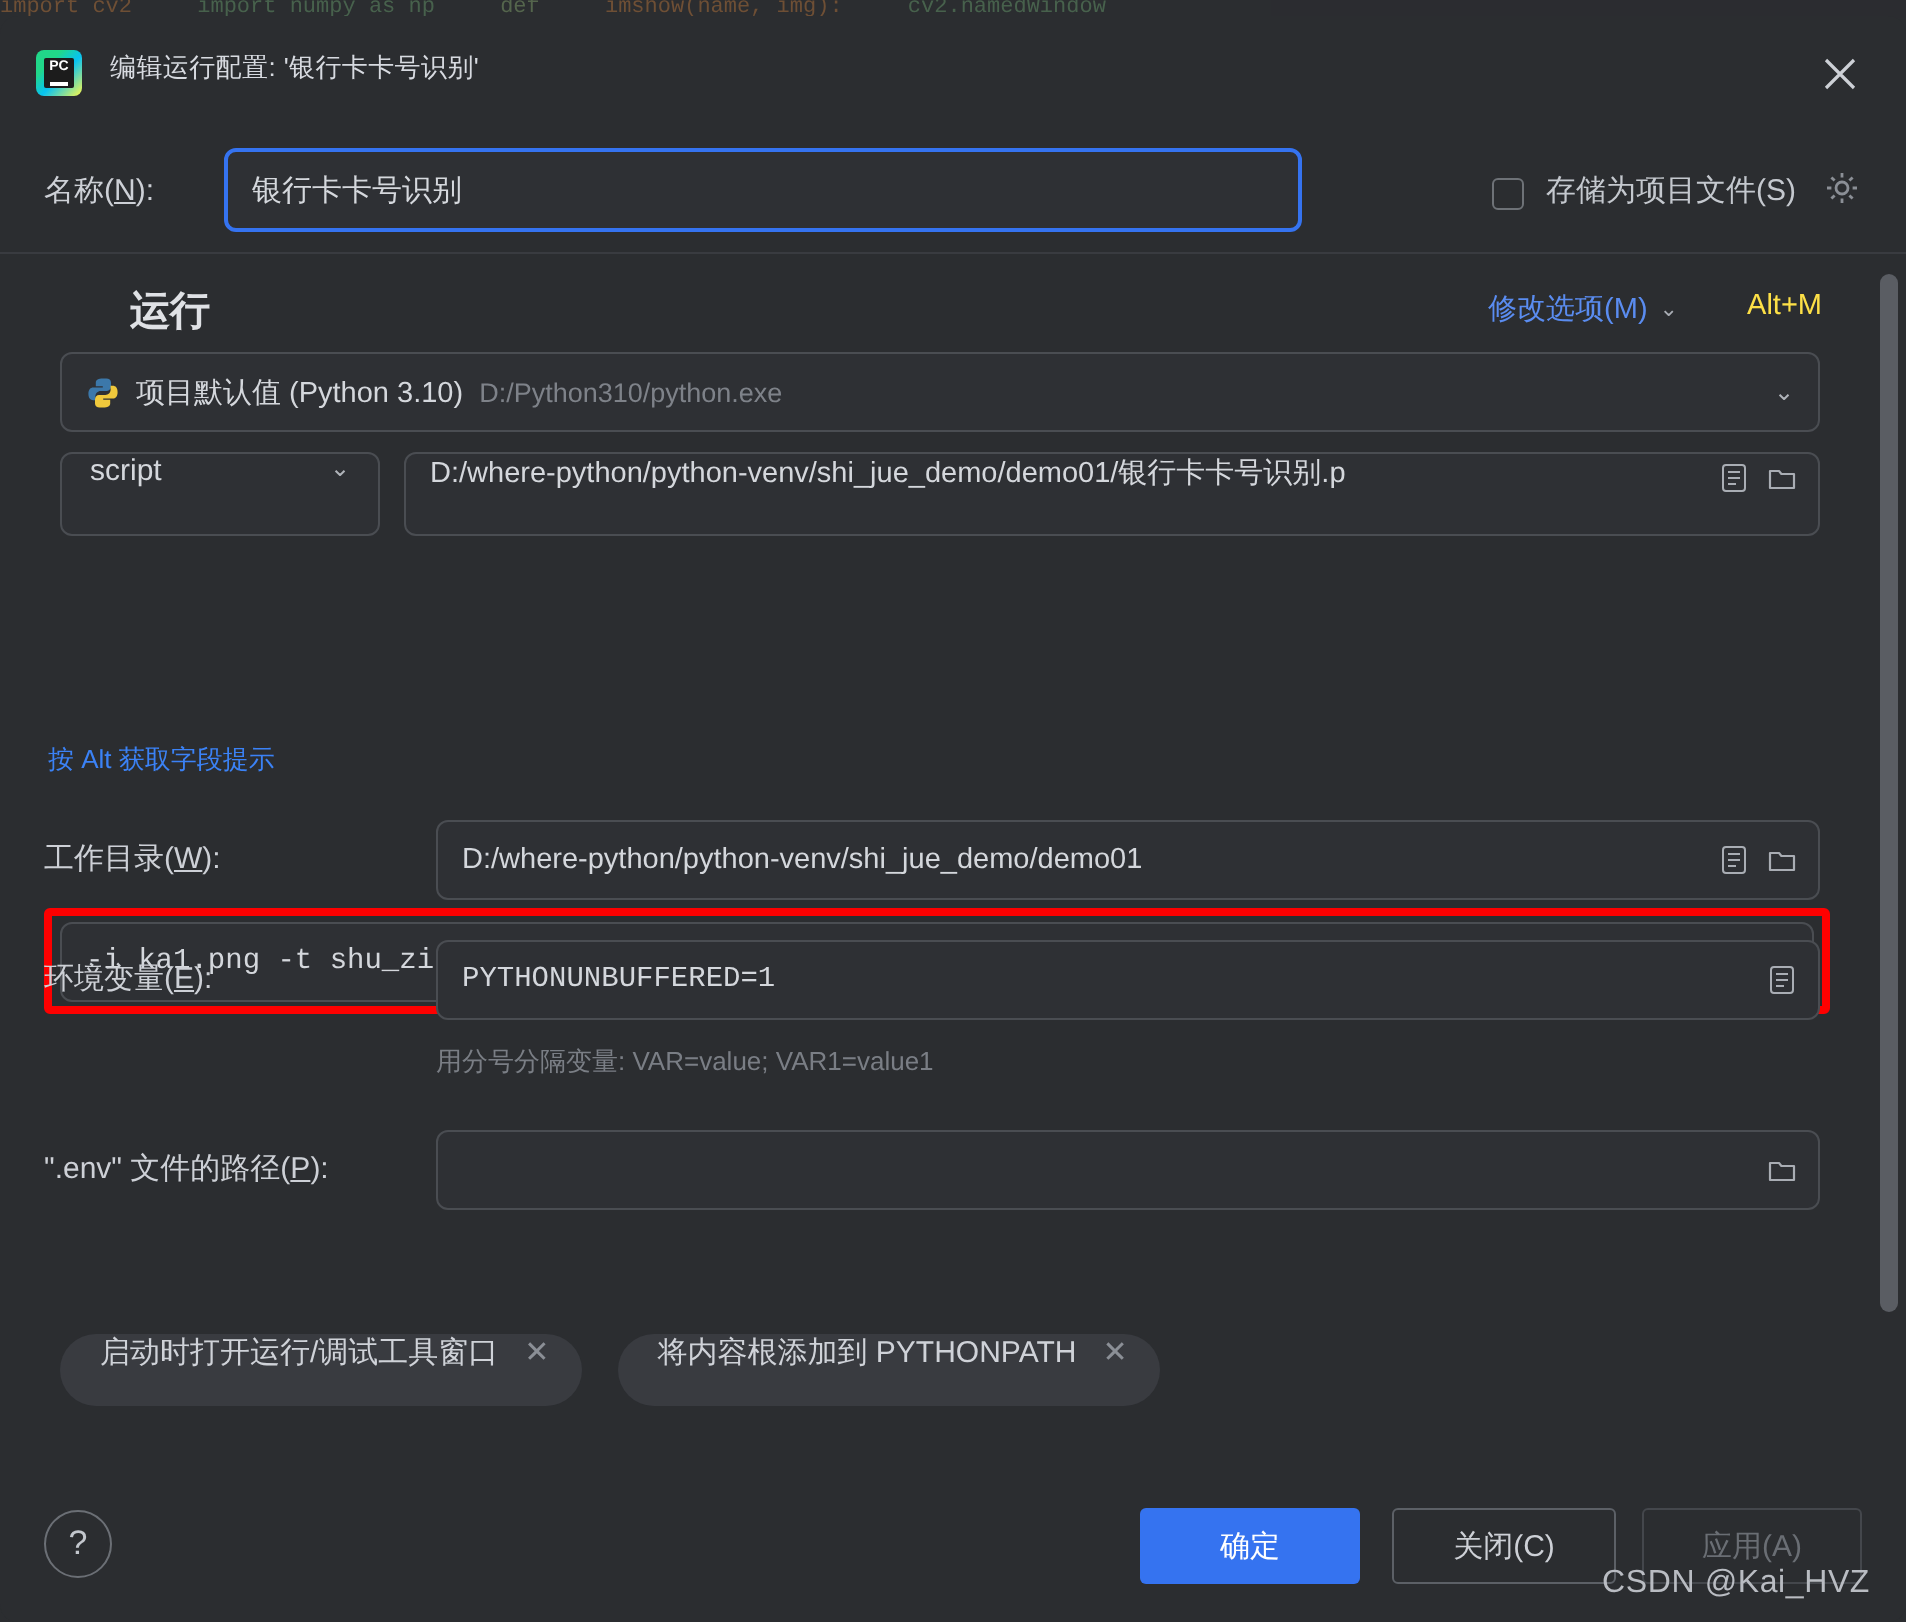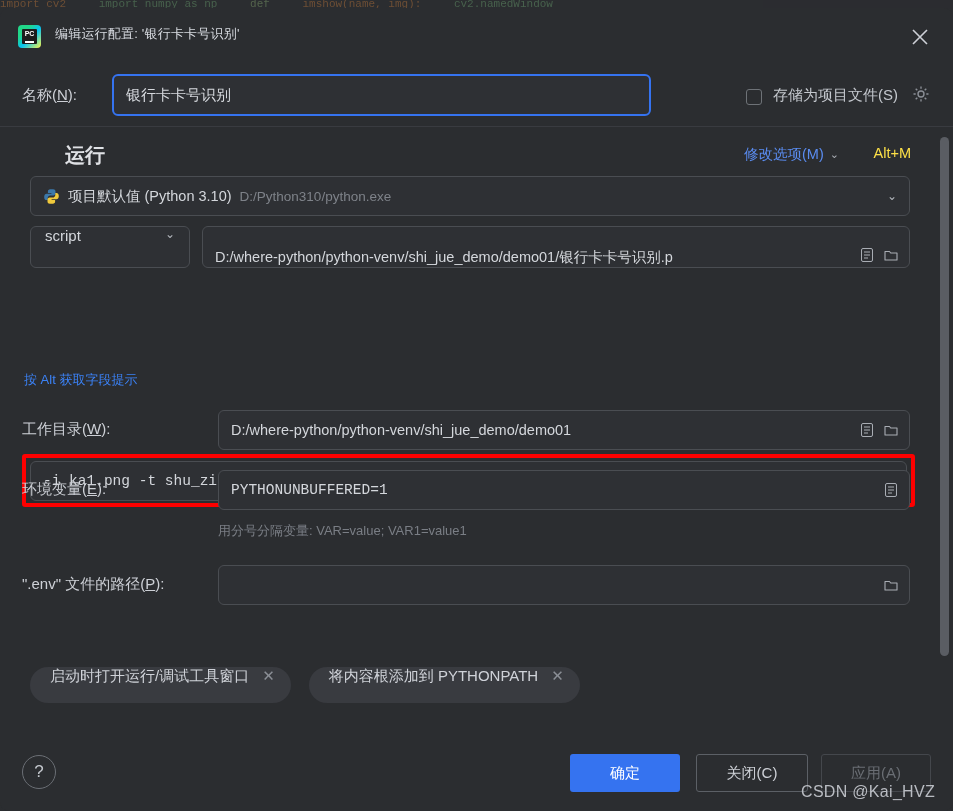--- a/index.html
+++ b/index.html
@@ -175,21 +175,21 @@
     display: flex; padding: 0 14px;
     cursor: pointer;
   }
   .script-type .t { font-size: 15px; color: #d4d7dc; }
   .script-type .chev-r { margin-left: auto; color: #b0b4ba; font-size: 12px; }
 
   .script-path {
     position: absolute; left: 202px; top: 99px;
     width: 708px; height: 42px;
     background: #2e3034; border: 1px solid #4a4d52; border-radius: 6px;
-    display: flex; align-items: flex-end; padding: 0 6px 0 12px;
+    display: flex; align-items: flex-start; padding: 0 6px 0 12px;
     overflow: hidden;
   }
   .script-path .v {
     font-size: 14.5px; color: #d4d7dc;
     white-space: nowrap; overflow: hidden; flex: 1;
   }
 
   .icon-btn { width: 24px; height: 24px; display:flex; align-items:center; justify-content:center; cursor:pointer; flex:none; }
   .icon-btn svg { width: 16px; height: 16px; }
 

